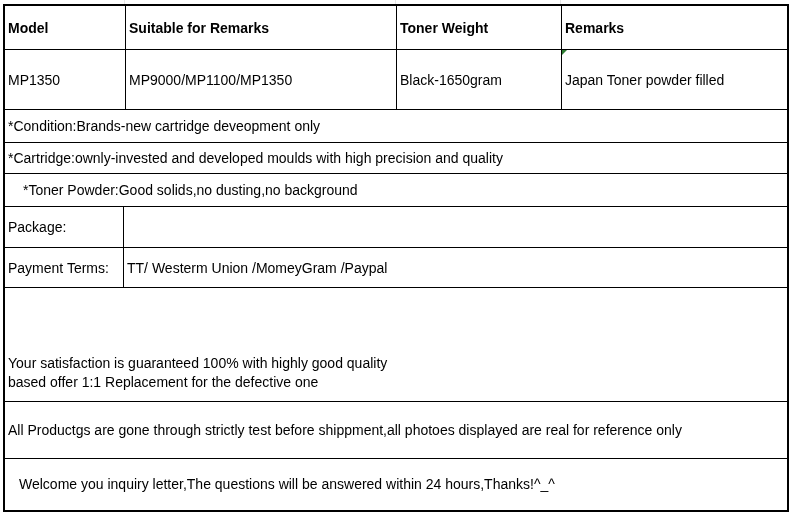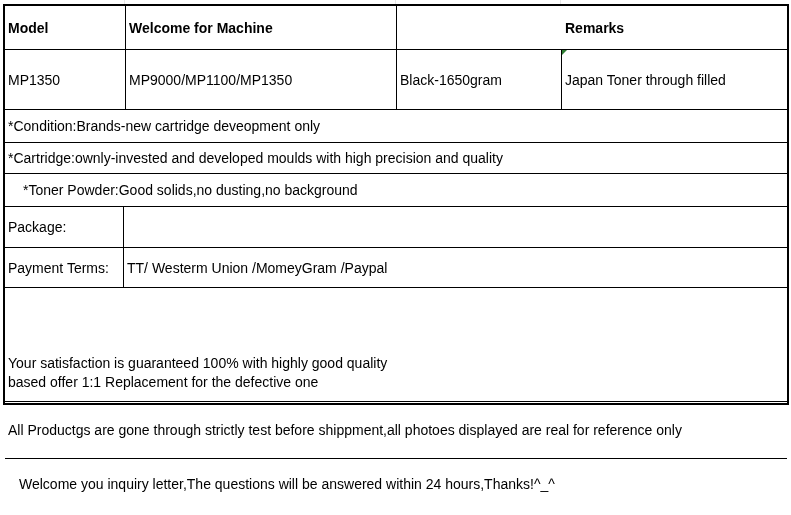--- a/index.html
+++ b/index.html
@@ -1,19 +1,19 @@
 <!DOCTYPE html>
 <html><head>
 <meta charset="utf-8">
 <style>
   html, body { margin: 0; padding: 0; background: #ffffff; }
   body { width: 791px; height: 515px; position: relative; overflow: hidden;
          font-family: "Liberation Sans", sans-serif; color: #000; }
   .sheet { position: absolute; left: 0; top: 0; width: 791px; height: 515px; }
-  .tbl { position: absolute; left: 3px; top: 4px; width: 786px; height: 401px;
+  .tbl { position: absolute; left: 3px; top: 4px; width: 786px; height: 508px;
          border: 2px solid #000; box-sizing: border-box; }
   .row { position: absolute; left: 0; right: 0; border-bottom: 1px solid #000; box-sizing: border-box; }
   .row.last { border-bottom: none; }
   .cell { position: absolute; top: 0; bottom: 0; box-sizing: border-box;
           display: flex; align-items: center; padding-left: 3px; font-size: 14px; white-space: nowrap; }
   .cell.bold { font-weight: bold; }
   .vline { border-right: 1px solid #000; }
   .multi { flex-direction: column; align-items: flex-start; justify-content: center; line-height: 19px; }
   .note-mark { position: absolute; left: 0; top: 0; width: 0; height: 0;
                border-top: 5px solid #2e7d32; border-right: 5px solid transparent; }
@@ -24,31 +24,32 @@
 
 <div class="sheet">
   <div class="gridline-faint" style="left:124px"></div>
   <div class="gridline-faint" style="left:395px"></div>
   <div class="gridline-faint" style="left:560px"></div>
 
   <div class="tbl">
 
     <div class="row" style="top:0; height:44px;">
       <div class="cell bold vline" style="left:0; width:121px;">Model</div>
-      <div class="cell bold vline" style="left:121px; width:271px;">Welcome for Machine</div>
+      <div class="cell bold vline" style="left:121px; width:271px;">Suitable for Remarks</div>
+      <div class="cell bold vline" style="left:392px; width:165px;">Toner Weight</div>
       <div class="cell bold" style="left:557px; right:9px;">Remarks</div>
     </div>
 
     <div class="row" style="top:44px; height:60px;">
       <div class="cell vline" style="left:0; width:121px;">MP1350</div>
       <div class="cell vline" style="left:121px; width:271px;">MP9000/MP1100/MP1350</div>
       <div class="cell vline" style="left:392px; width:165px;">Black-1650gram</div>
       <div class="cell" style="left:557px; right:0;">
         <span class="note-mark"></span>
-        <span>Japan Toner through filled</span>
+        <span>Japan Toner powder filled</span>
       </div>
     </div>
 
     <div class="row" style="top:104px; height:33px;">
       <div class="cell" style="left:0; right:0;">*Condition:Brands-new cartridge deveopment only</div>
     </div>
 
     <div class="row" style="top:137px; height:31px;">
       <div class="cell" style="left:0; right:0;">*Cartridge:ownly-invested and developed moulds with high precision and quality</div>
     </div>

